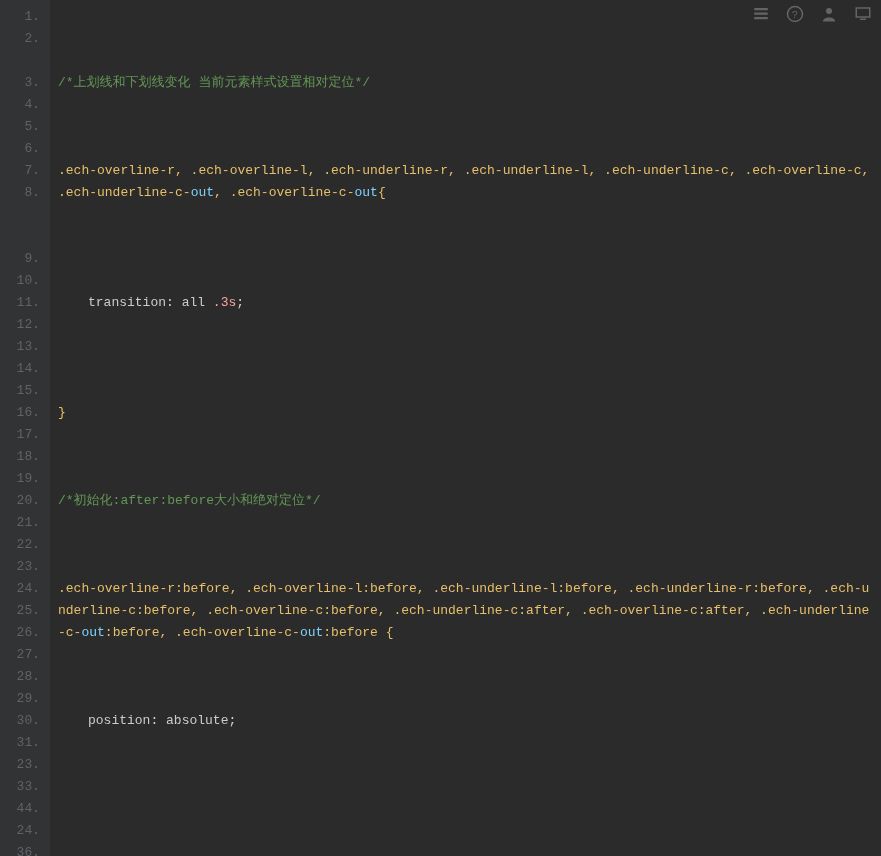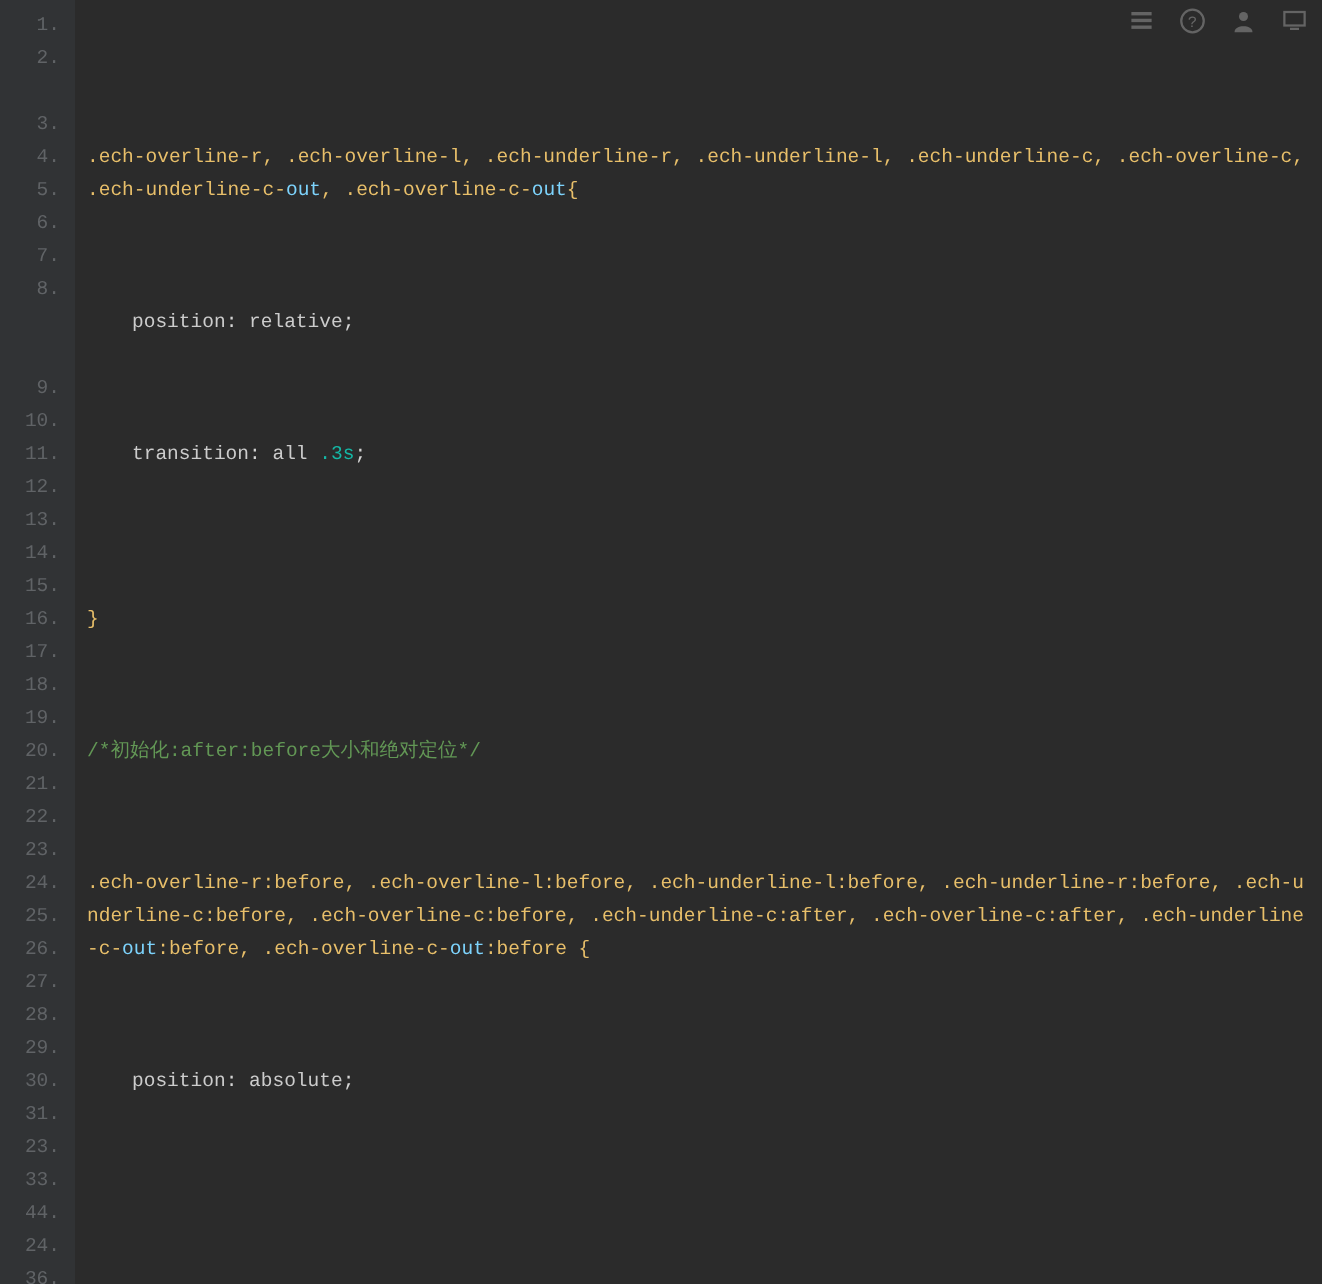--- a/index.html
+++ b/index.html
@@ -55,21 +55,21 @@
     display: flex;
     align-items: center;
     justify-content: center;
   }
   .toolbar .icon svg { fill: #aaa; }
   
   .c-comment { color: #629755; font-style: normal; }
   .c-sel { color: #e8bf6a; }
   .c-prop { color: #cccccc; }
   .c-val { color: #cccccc; }
-  .c-num { color: #14b8a6; }
+  .c-num { color: #fca5a5; }
   .c-white { color: #d4d4d4; }
   .c-orange { color: #7dd3fc; }
   .indent { display:inline-block; width: 30px;}
 </style>
 </head>
 <body>
 
 <div class="editor">
 
   <div class="toolbar">
@@ -138,24 +138,24 @@
     <div>23.</div>
     <div>33.</div>
     <div>44.</div>
     <div>24.</div>
     <div>36.</div>
 
   </div>
 
   <div class="code">
     
+    <div class="code-line"><span class="c-comment">/*上划线和下划线变化 当前元素样式设置相对定位*/</span></div>
     
     <div class="code-line"><span class="c-sel">.ech-overline-r, .ech-overline-l, .ech-underline-r, .ech-underline-l, .ech-underline-c, .ech-overline-c, .ech-underline-c-</span><span class="c-orange">out</span><span class="c-sel">, .ech-overline-c-</span><span class="c-orange">out</span><span class="c-sel">{</span></div>
     
-    <div class="code-line"><span class="indent"></span><span class="c-prop">position</span><span class="c-white">: </span><span class="c-val">relative</span><span class="c-white">;</span></div>
     
     <div class="code-line"><span class="indent"></span><span class="c-prop">transition</span><span class="c-white">: </span><span class="c-val">all </span><span class="c-num">.3s</span><span class="c-white">;</span></div>
     
     
     <div class="code-line"><span class="c-sel">}</span></div>
     
     <div class="code-line"><span class="c-comment">/*初始化:after:before大小和绝对定位*/</span></div>
     
     <div class="code-line"><span class="c-sel">.ech-overline-r:before, .ech-overline-l:before, .ech-underline-l:before, .ech-underline-r:before, .ech-underline-c:before, .ech-overline-c:before, .ech-underline-c:after, .ech-overline-c:after, .ech-underline-c-</span><span class="c-orange">o</span><span class="c-orange">ut</span><span class="c-sel">:before, .ech-overline-c-</span><span class="c-orange">out</span><span class="c-sel">:before {</span></div>
     

